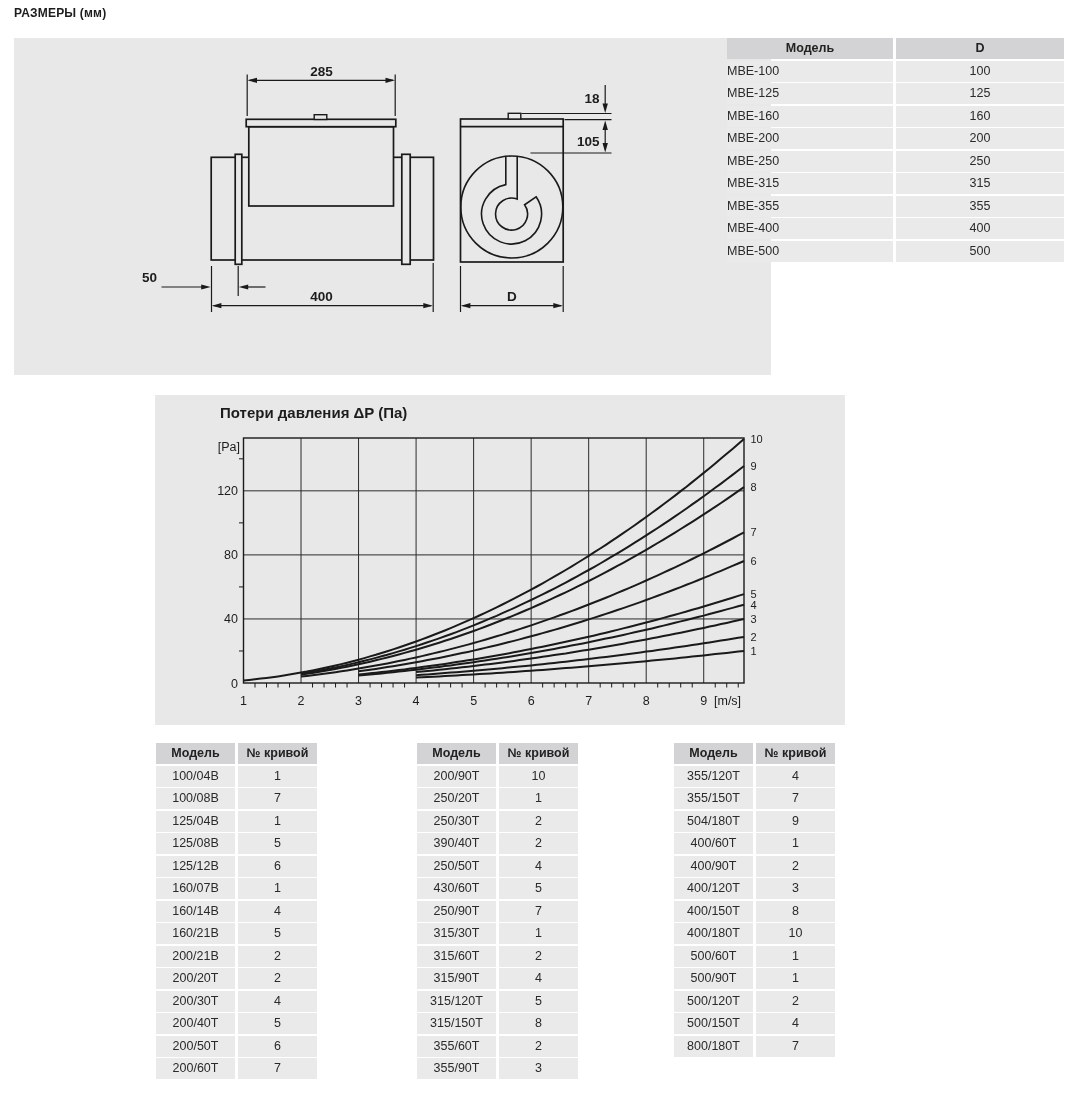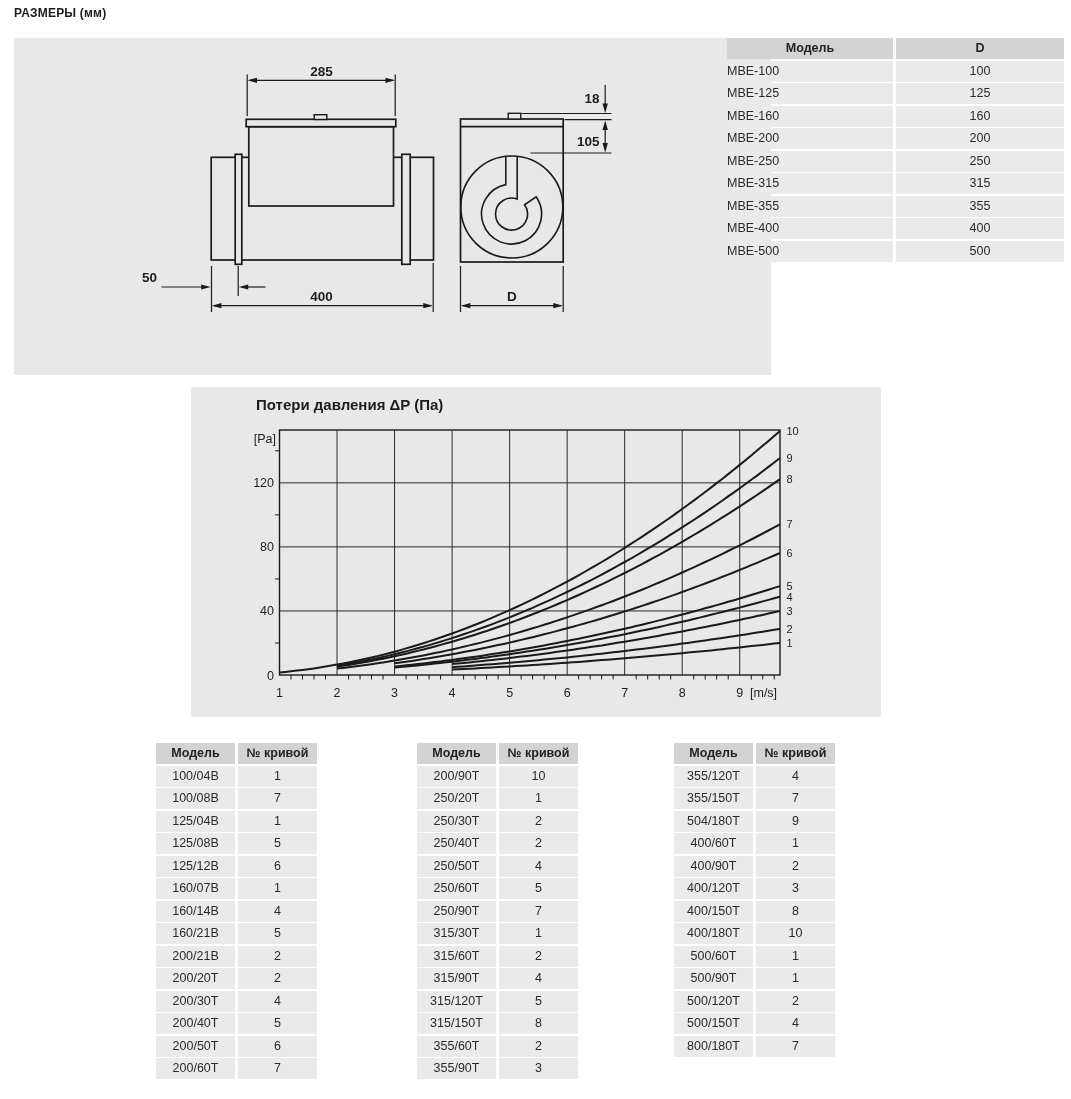--- a/index.html
+++ b/index.html
@@ -1,20 +1,20 @@
 <!DOCTYPE html>
 <html><head>
 <meta charset="utf-8">
 <style>
   html,body{margin:0;padding:0;background:#ffffff;}
   body{width:1071px;height:1099px;position:relative;font-family:"Liberation Sans",sans-serif;color:#222;}
   .page-title{position:absolute;left:14px;top:6px;font-size:12px;font-weight:bold;letter-spacing:.2px;color:#1d1d1d;}
   .panel{position:absolute;background:#e8e8e8;}
   #drawing-panel{left:14px;top:38px;width:757px;height:337px;}
-  #chart-panel{left:155px;top:387px;width:690px;height:330px;margin-left:36px;}
+  #chart-panel{left:155px;top:395px;width:690px;height:330px;}
   #chart-title{position:absolute;left:65px;top:9px;font-size:15px;font-weight:bold;color:#1d1d1d;}
   svg{position:absolute;left:0;top:0;width:100%;height:100%;}
   svg text{font-family:"Liberation Sans",sans-serif;fill:#1d1d1d;}
 
   .grid-table{position:absolute;display:grid;column-gap:3px;row-gap:1.5px;}
   #dim-table{left:727px;top:38px;width:337px;grid-template-columns:166px 168px;grid-auto-rows:21px;}
   .curve-table{width:161px;grid-template-columns:79px 79px;grid-auto-rows:21px;top:743px;}
   #curve-table-1{left:156px;}
   #curve-table-2{left:417px;}
   #curve-table-3{left:674px;}
@@ -251,25 +251,25 @@
   </div>
 <div id="curve-table-2" class="grid-table curve-table">
     <div class="th">Модель</div>
     <div class="th">№ кривой</div>
     <div class="td c0">200/90Т</div>
     <div class="td c1">10</div>
     <div class="td c0">250/20Т</div>
     <div class="td c1">1</div>
     <div class="td c0">250/30Т</div>
     <div class="td c1">2</div>
-    <div class="td c0">250/40Т</div>
+    <div class="td c0">390/40Т</div>
     <div class="td c1">2</div>
     <div class="td c0">250/50Т</div>
     <div class="td c1">4</div>
-    <div class="td c0">250/60Т</div>
+    <div class="td c0">430/60Т</div>
     <div class="td c1">5</div>
     <div class="td c0">250/90Т</div>
     <div class="td c1">7</div>
     <div class="td c0">315/30Т</div>
     <div class="td c1">1</div>
     <div class="td c0">315/60Т</div>
     <div class="td c1">2</div>
     <div class="td c0">315/90Т</div>
     <div class="td c1">4</div>
     <div class="td c0">315/120Т</div>

